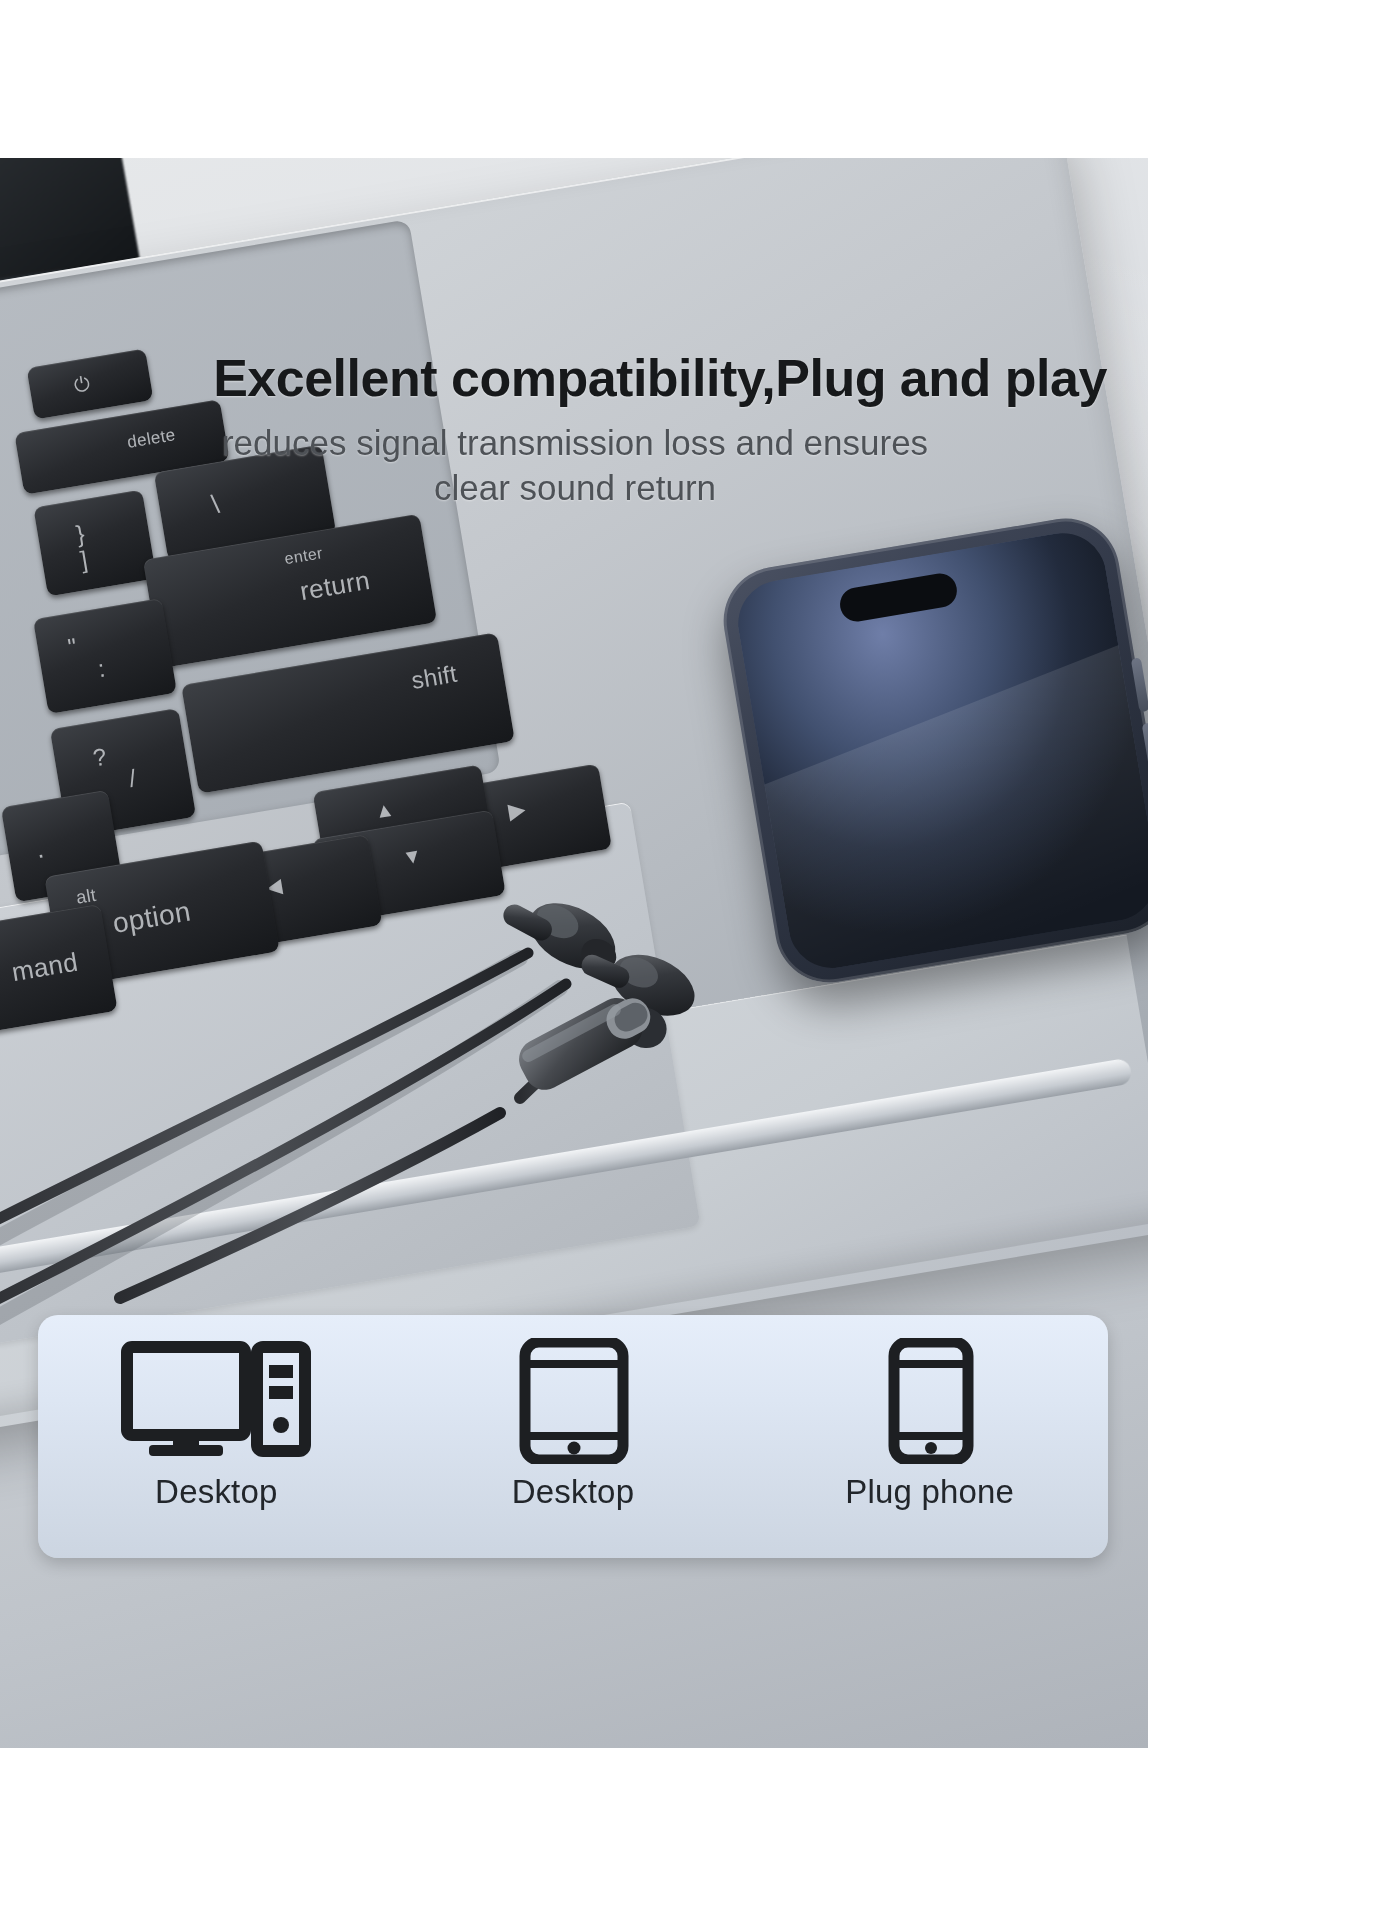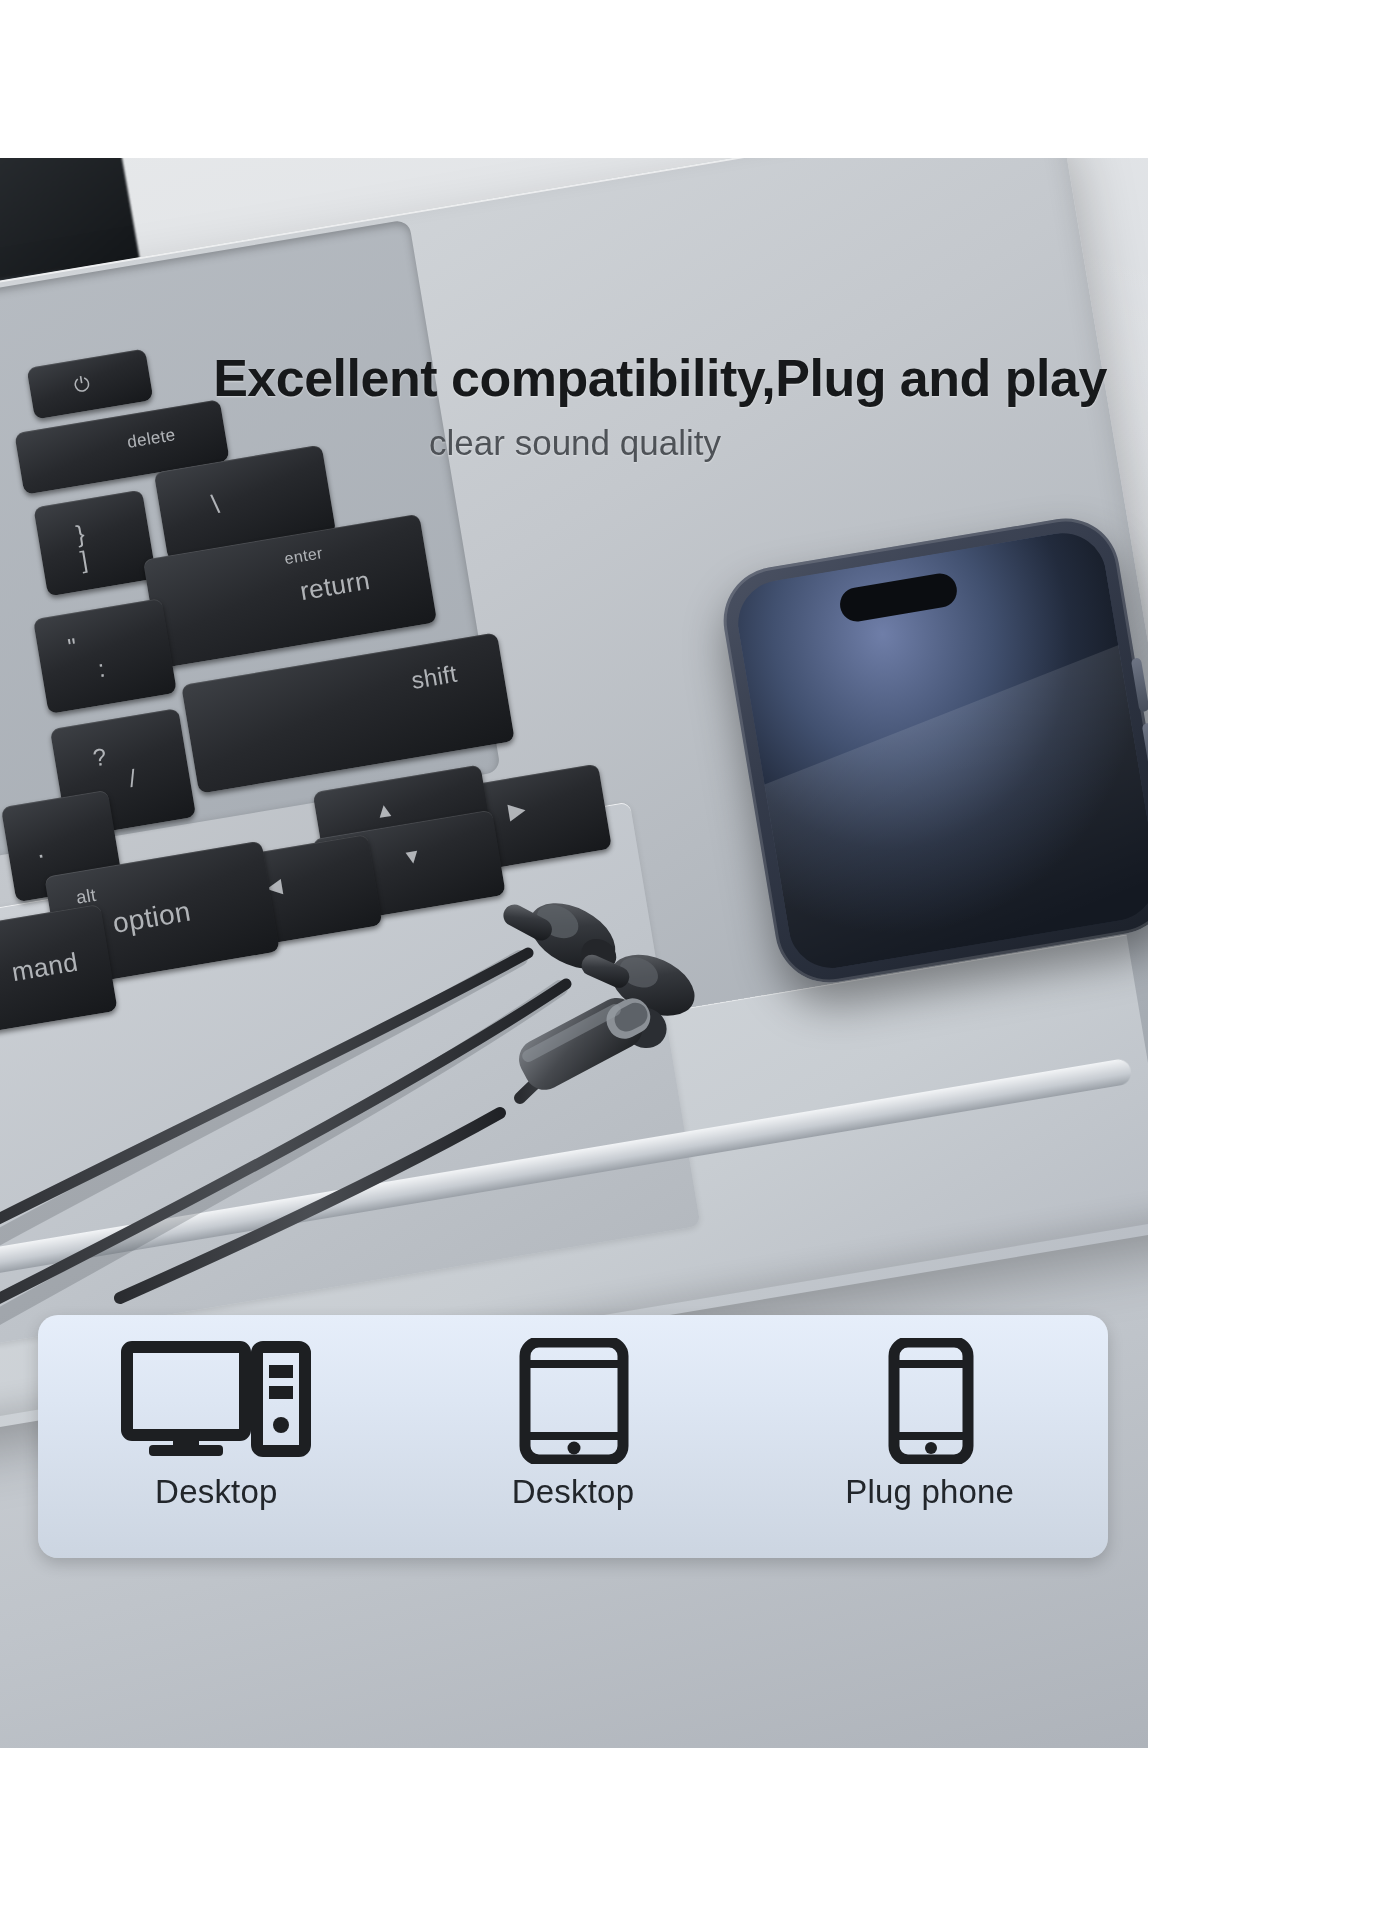--- a/index.html
+++ b/index.html
@@ -287,21 +287,22 @@
     <g transform="translate(512,893) rotate(-28)">
       <rect x="0" y="0" width="128" height="52" rx="20" fill="url(#plugg)"></rect>
       <rect x="96" y="8" width="44" height="36" rx="17" fill="#8b9096"></rect>
       <rect x="104" y="14" width="34" height="24" rx="12" fill="#5d6268"></rect>
       <rect x="6" y="6" width="110" height="12" rx="6" fill="#9aa0a6" opacity=".45"></rect>
     </g>
   </svg>
 
   <div class="headline">Excellent compatibility,Plug and play</div>
   <div class="subcopy">
-    <div>clear sound quality</div>
+    <div>reduces signal transmission loss and ensures</div>
+    <div>clear sound return</div>
   </div>
 
   <div class="compat">
 
     <div class="compat-item">
       <div class="compat-icon">
         <svg width="190" height="120" viewBox="0 0 190 120">
           <rect x="6" y="6" width="118" height="88" rx="5" fill="none" stroke="#1d1f22" stroke-width="12"></rect>
           <rect x="52" y="94" width="26" height="16" fill="#1d1f22"></rect>
           <rect x="28" y="104" width="74" height="11" rx="4" fill="#1d1f22"></rect>

